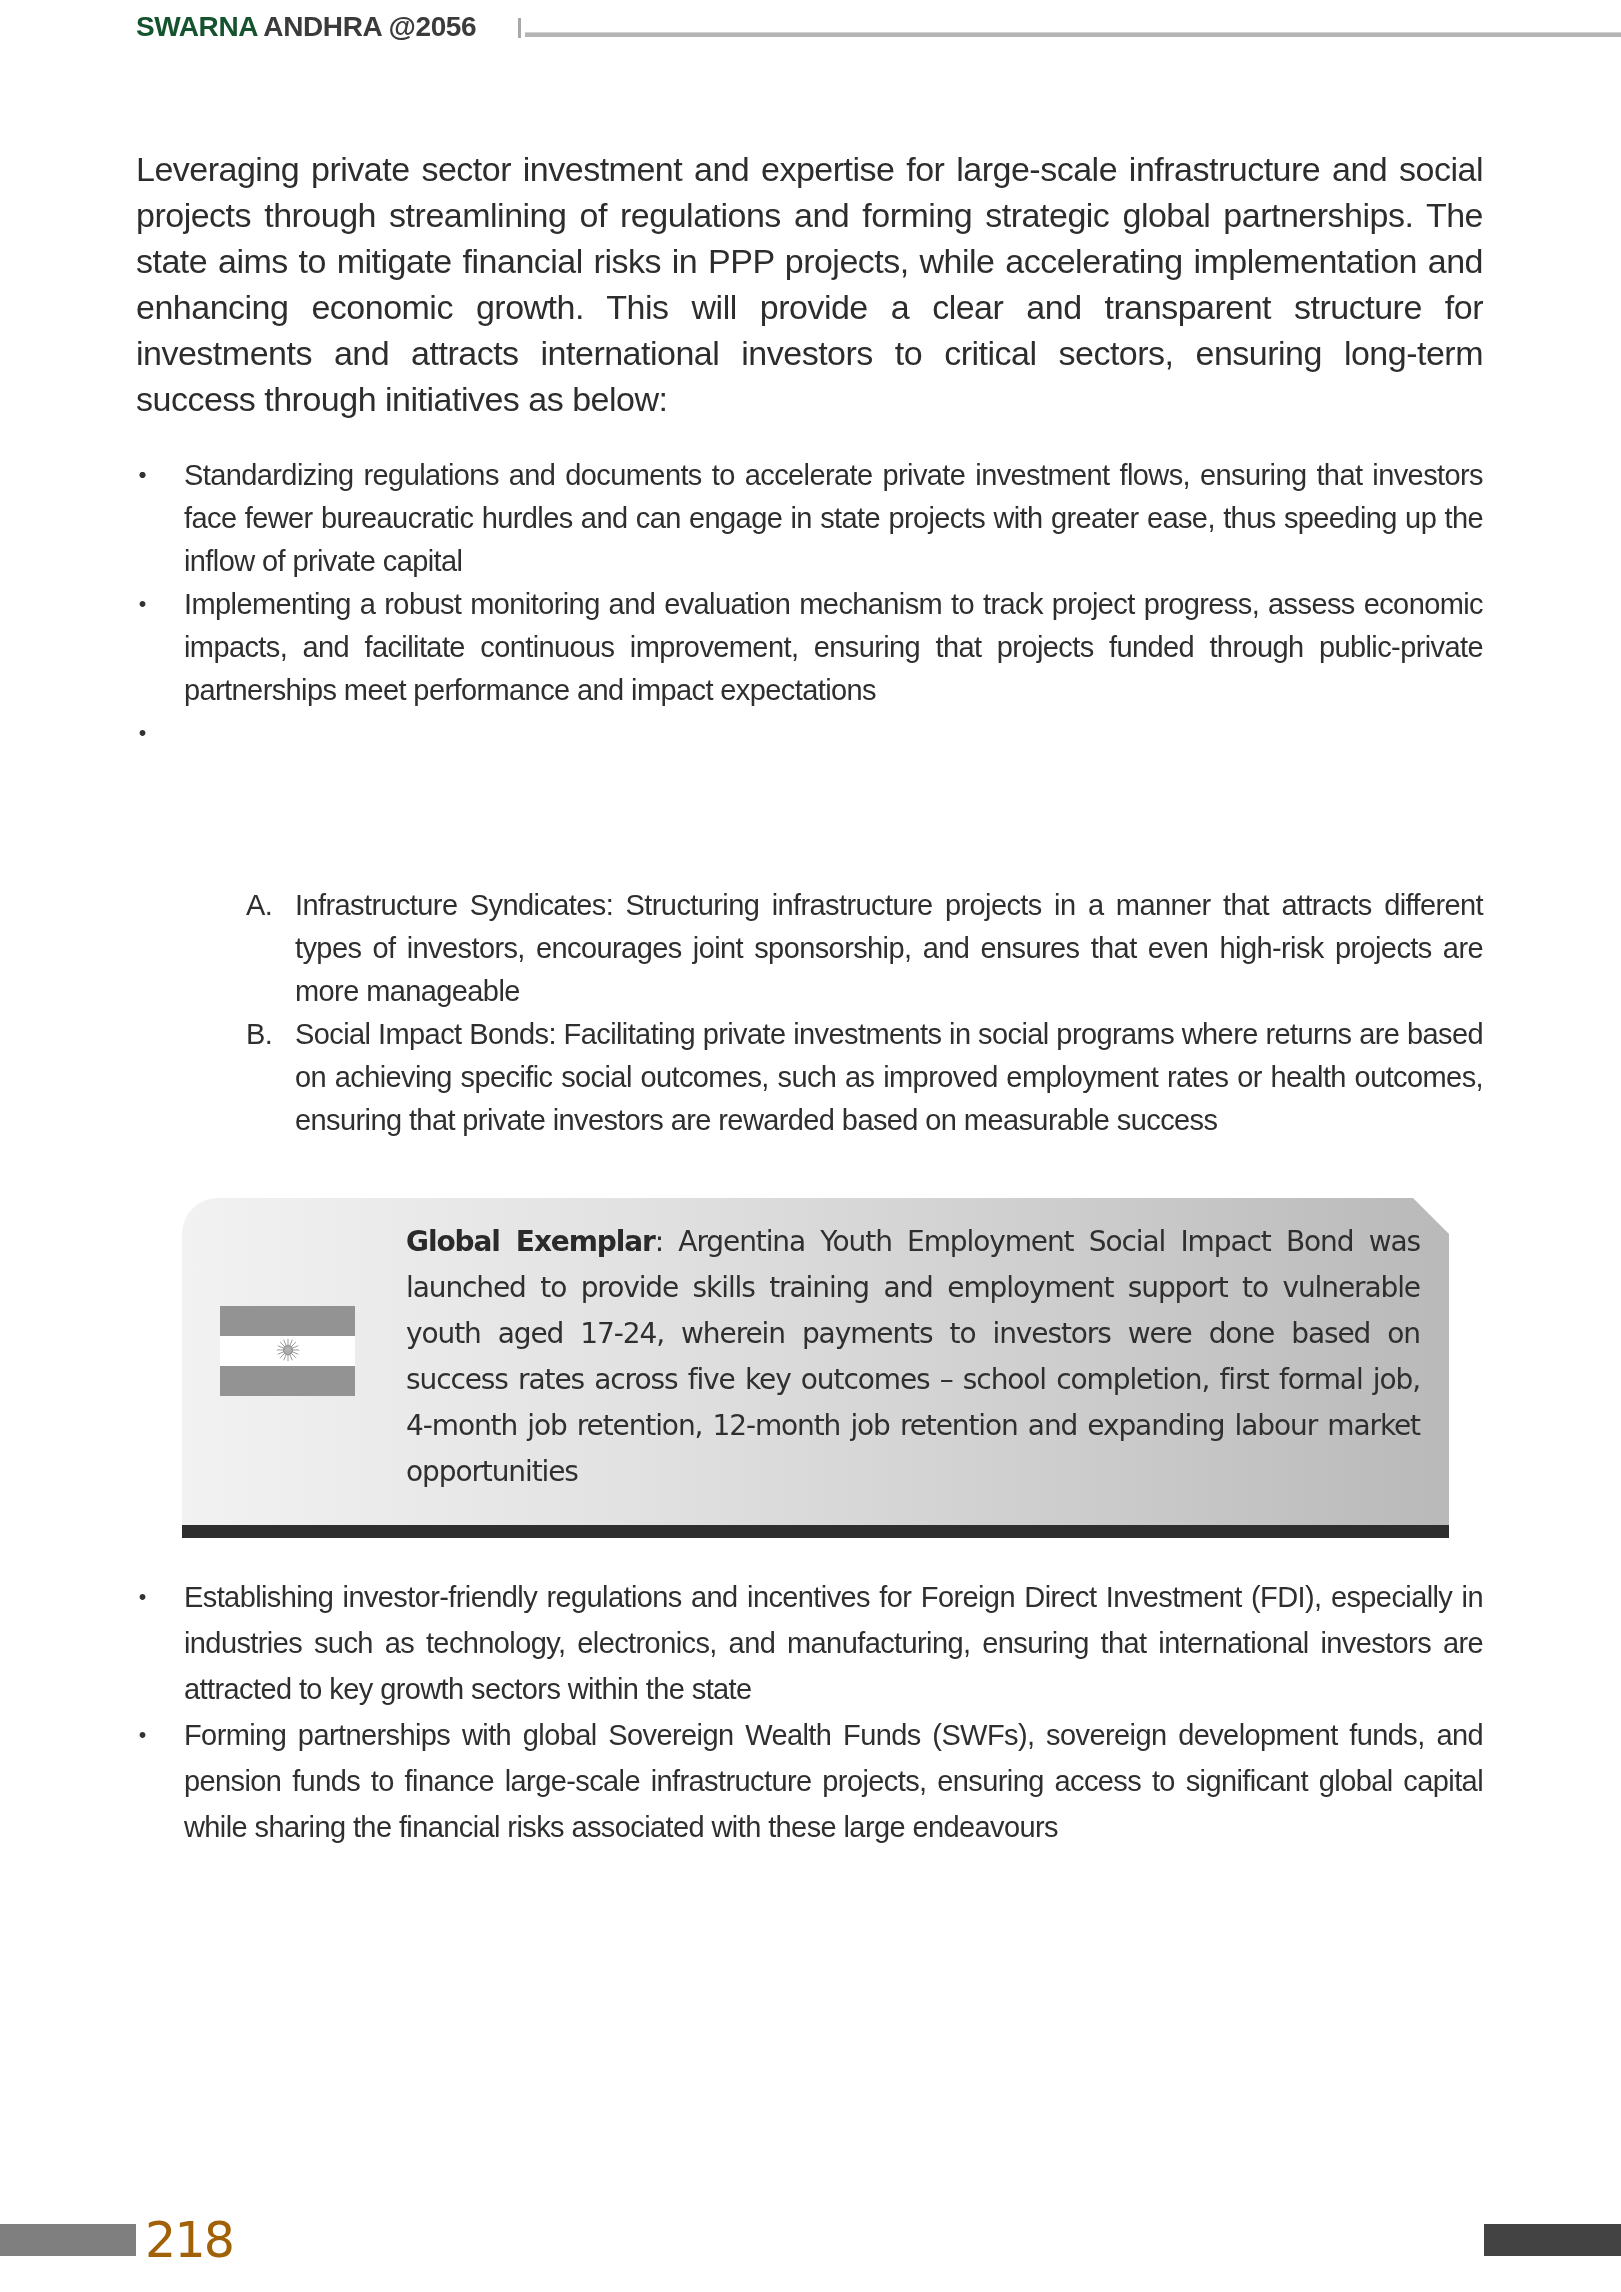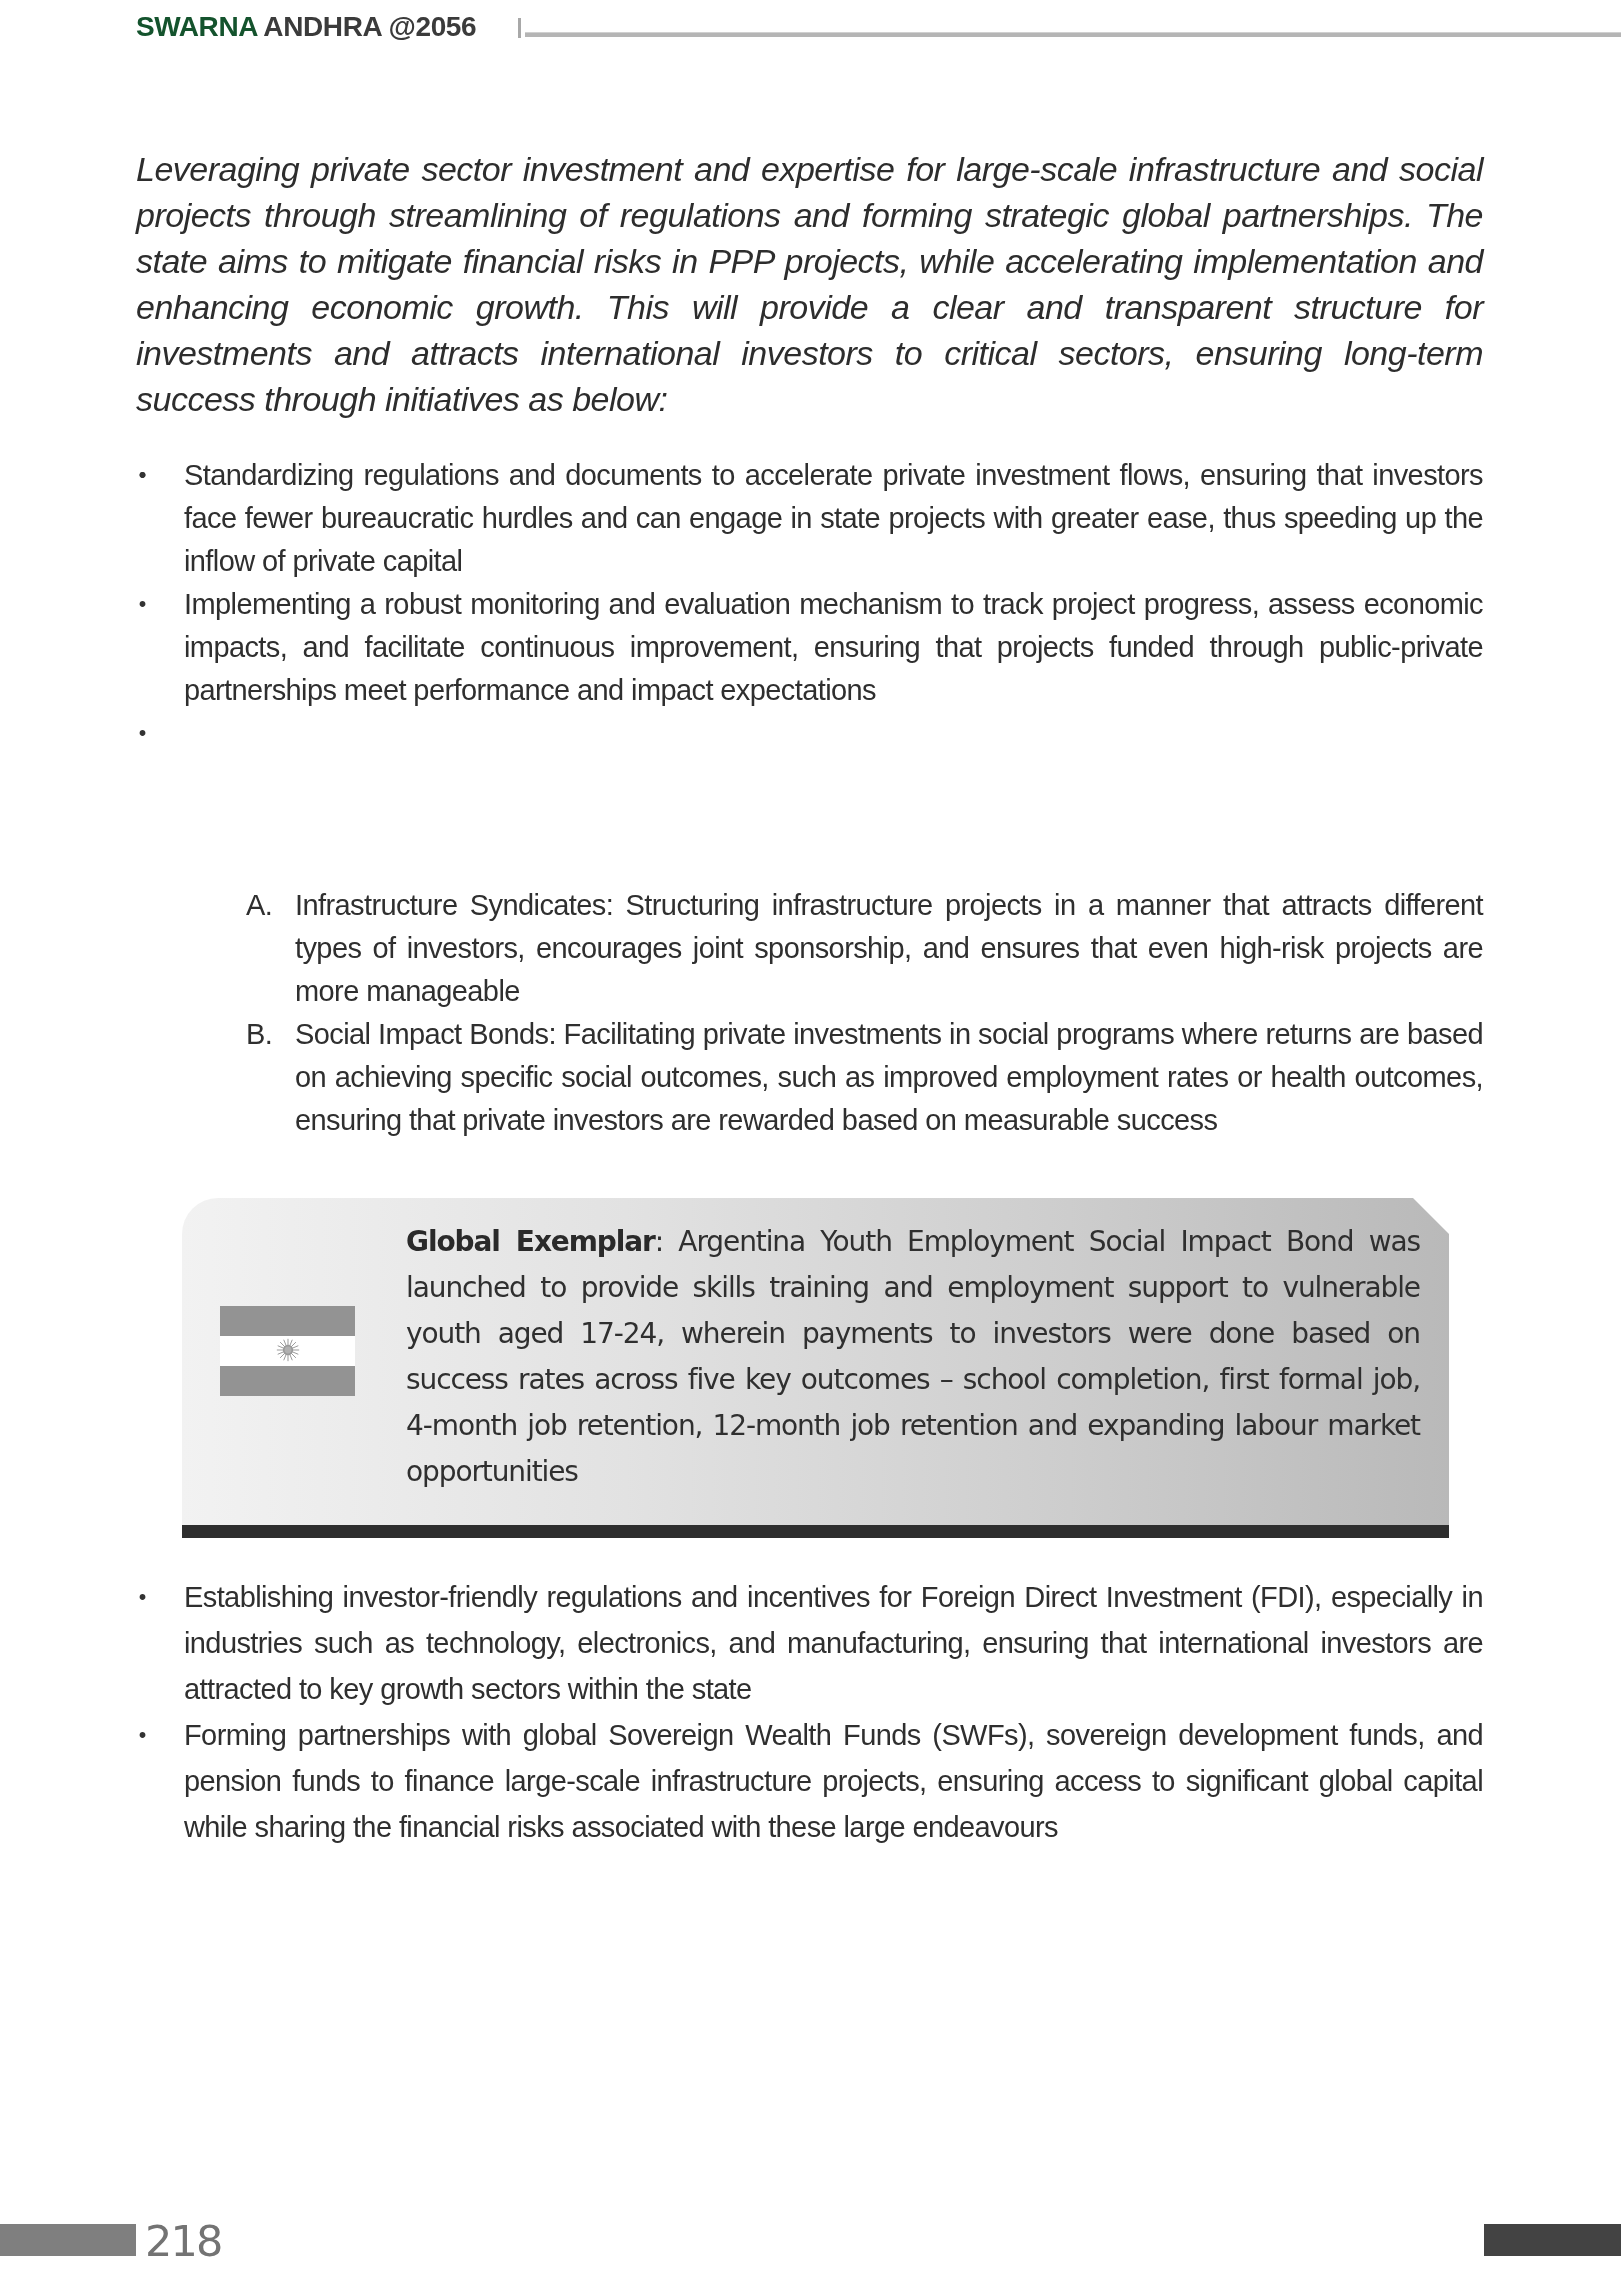--- a/index.html
+++ b/index.html
@@ -12,21 +12,20 @@
   .header-title { position: absolute; left: 0; top: 0; font-size: 28px; font-weight: bold; letter-spacing: -0.4px; white-space: nowrap; line-height: 36px; }
   .header-title .light { color: #14532d; }
   .header-title .dark { color: #3b3b3b; }
   .header-tick { position: absolute; left: 382px; top: 9px; width: 2.7px; height: 19.7px; background: #a8a8a8; }
   .header-rule { position: absolute; left: 389px; right: 0; top: 23px; height: 3.6px; background: #b5b5b5; border-top: 0.9px solid #d0d0d0; }
 
   .intro {
     position: absolute; left: 136px; top: 146px; width: 1347px;
     font-size: 34px; line-height: 46px; text-align: justify; color: #2d2d2d;
     letter-spacing: -0.5px;
-    font-style: italic;
   }
   .bullets { position: absolute; left: 136px; width: 1347px; margin: 0; padding: 0; list-style: none; }
   .bullets li { position: relative; padding-left: 48px; font-size: 29px; line-height: 43px; text-align: justify; color: #2f2f2f; letter-spacing: -0.6px; }
   .bullets li .dot { position: absolute; left: 0; top: 0; width: 12.5px; text-align: center; font-size: 21.5px; color: #333; }
   .bullets-1 { top: 454px; }
   .bullets-2 { top: 1574px; }
   .bullets-2 li { line-height: 46px; font-size: 29px; }
 
   .sublist { position: absolute; left: 246px; top: 884px; width: 1237px; margin: 0; padding: 0; list-style: none; }
   .sublist li { position: relative; padding-left: 49px; font-size: 29px; line-height: 43px; text-align: justify; color: #2f2f2f; letter-spacing: -0.6px; }
@@ -47,21 +46,21 @@
   .flag .bot { top: 60px; }
   .flag .sun { position: absolute; left: 56px; top: 32px; width: 24px; height: 24px; }
   .exemplar-text {
     position: absolute; left: 208px; top: 20.6px; width: 1014px;
     font-size: 28px; line-height: 46px; text-align: justify; color: #2f2f2f;
     font-family: "DejaVu Sans", sans-serif; letter-spacing: -1.1px; margin-left: 16px;
   }
   .exemplar-text b { font-weight: bold; color: #2a2a2a; }
 
   .footer-left { position: absolute; left: 0; top: 2224px; width: 136px; height: 32px; background: #7f7f7f; }
-  .page-number { position: absolute; left: 145px; top: 2216px; font-size: 43px; line-height: 50px; color: #737373; font-family: "DejaVu Sans", sans-serif; letter-spacing: -1.8px; }
+  .page-number { position: absolute; left: 145px; top: 2216px; font-size: 49px; line-height: 50px; color: #a16207; font-family: "DejaVu Sans", sans-serif; letter-spacing: -1.8px; }
   .footer-right { position: absolute; left: 1484px; top: 2224px; width: 137px; height: 32px; background: #434343; }
 </style>
 </head>
 <body>
 
 <div class="header">
   <div class="header-title">
     <span class="light">SWARNA</span>
     <span class="dark">ANDHRA @2056</span>
   </div>

